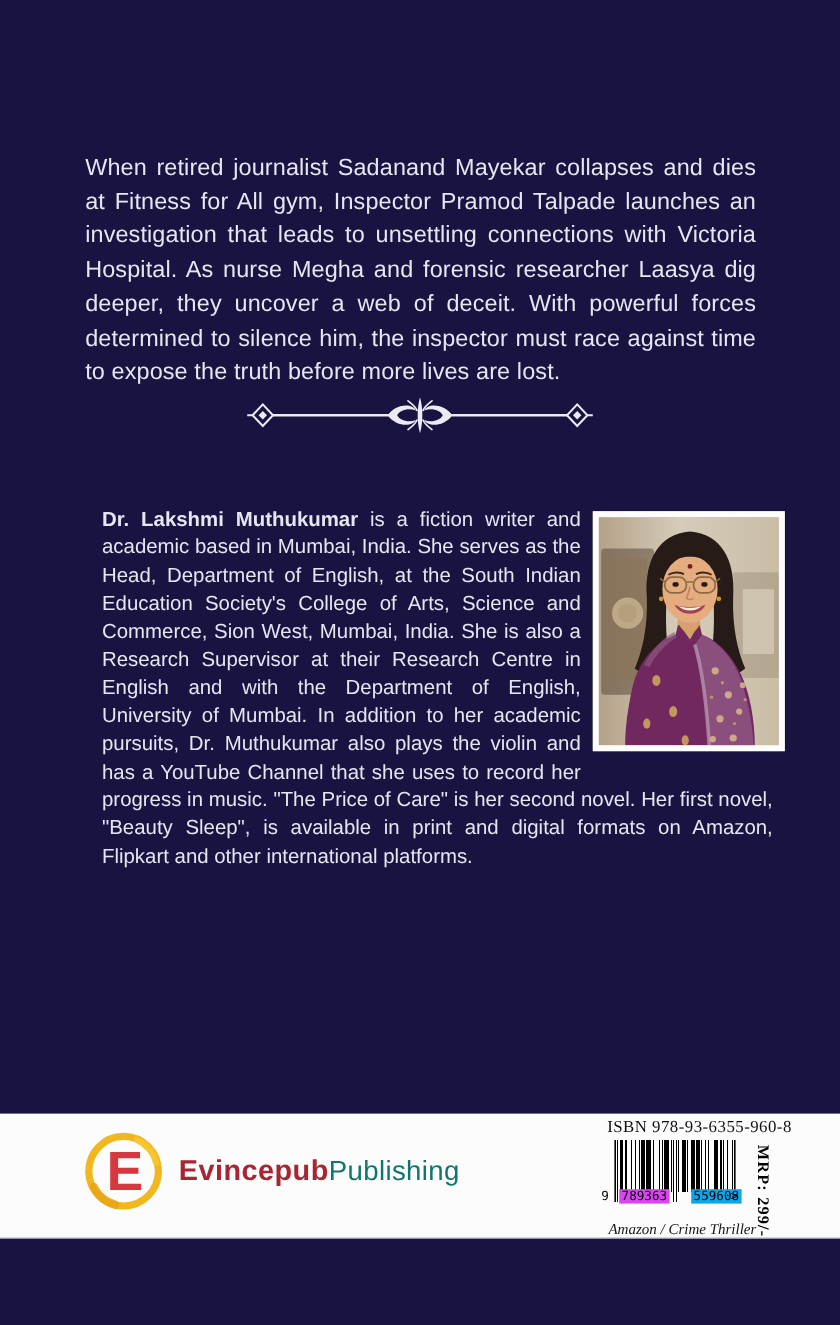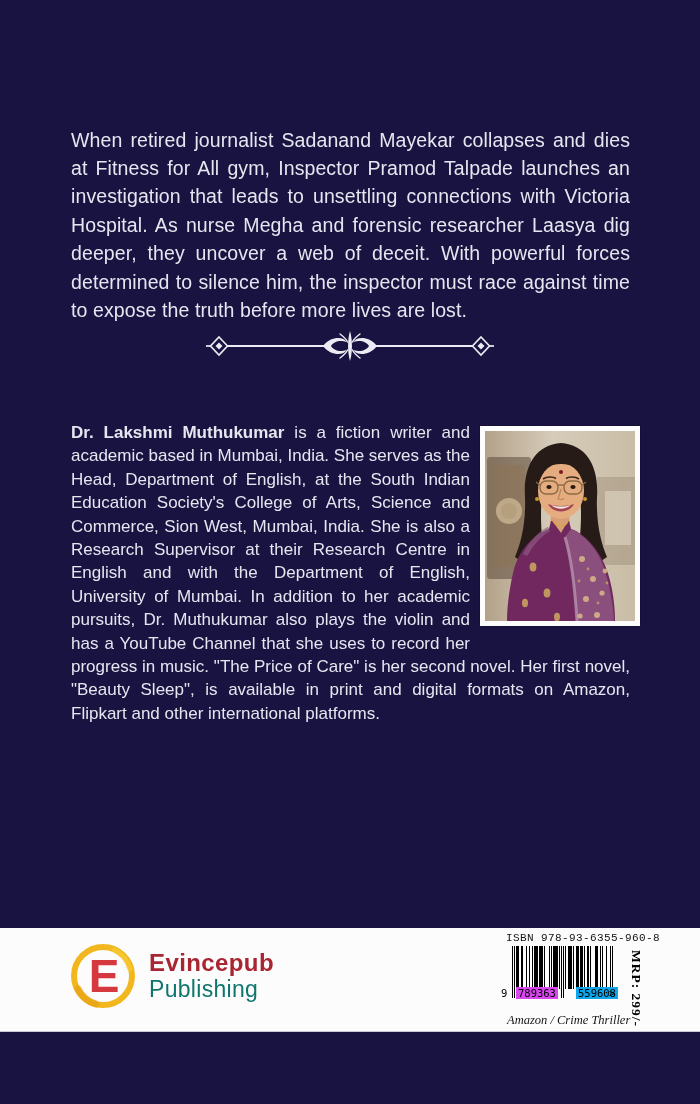--- a/index.html
+++ b/index.html
@@ -17,21 +17,21 @@
     font-size:19.5px;line-height:28.4px;
     text-align:justify;
     letter-spacing:.1px;
   }
   
   .divider{
     position:absolute;left:205px;top:331px;width:290px;height:30px;
   }
   
   .bio{
-    position:absolute;left:71px;top:421px;width:559px;
+    position:absolute;left:85px;top:421px;width:559px;
     color:#e7e5f0;
     font-size:17px;line-height:23.4px;
     text-align:justify;
   }
   .bio b{font-weight:700;}
   .photo-frame{
     float:right;
     width:150px;height:190px;
     border:5px solid #fdfdfd;
     margin:5px -10px 6px 10px;
@@ -42,34 +42,34 @@
   
   .footer{
     position:absolute;left:0;top:928px;width:700px;height:103px;
     background:#fcfcfc;
     border-bottom:1px solid #c9c9d4;
   }
   .publisher{
     position:absolute;left:70px;top:13px;
     display:flex;align-items:center;gap:13px;
   }
-  .pub-text{display:flex;flex-direction:column;line-height:1.12;}
+  .pub-text{display:flex;flex-direction:row;line-height:1.12;}
   .pub-name{
     font-size:24px;font-weight:700;color:#a92531;letter-spacing:.4px;
   }
   .pub-sub{
     font-size:23px;font-weight:500;color:#0f766e;letter-spacing:.3px;
   }
   
   .barcode-area{
     position:absolute;left:506px;top:4px;width:150px;color:#111;
   }
   .isbn-line{
-    font-family:Liberation Mono, monospace;
-    font-size:11px;letter-spacing:.4px;white-space:nowrap;
+    font-family:Liberation Serif, serif;
+    font-size:14px;letter-spacing:.4px;white-space:nowrap;
     color:#111;
   }
   .bars-wrap{position:relative;width:118px;height:64px;margin-top:2px;}
   .bars-wrap svg{position:absolute;left:6px;top:0;}
   .digit-row{
     position:absolute;top:41px;left:0;width:130px;height:14px;
     font-family:"DejaVu Sans Mono", monospace;font-size:10.5px;color:#000;
   }
   .digit-row span{position:absolute;top:0;}
   .dg-first{left:-5px;}

